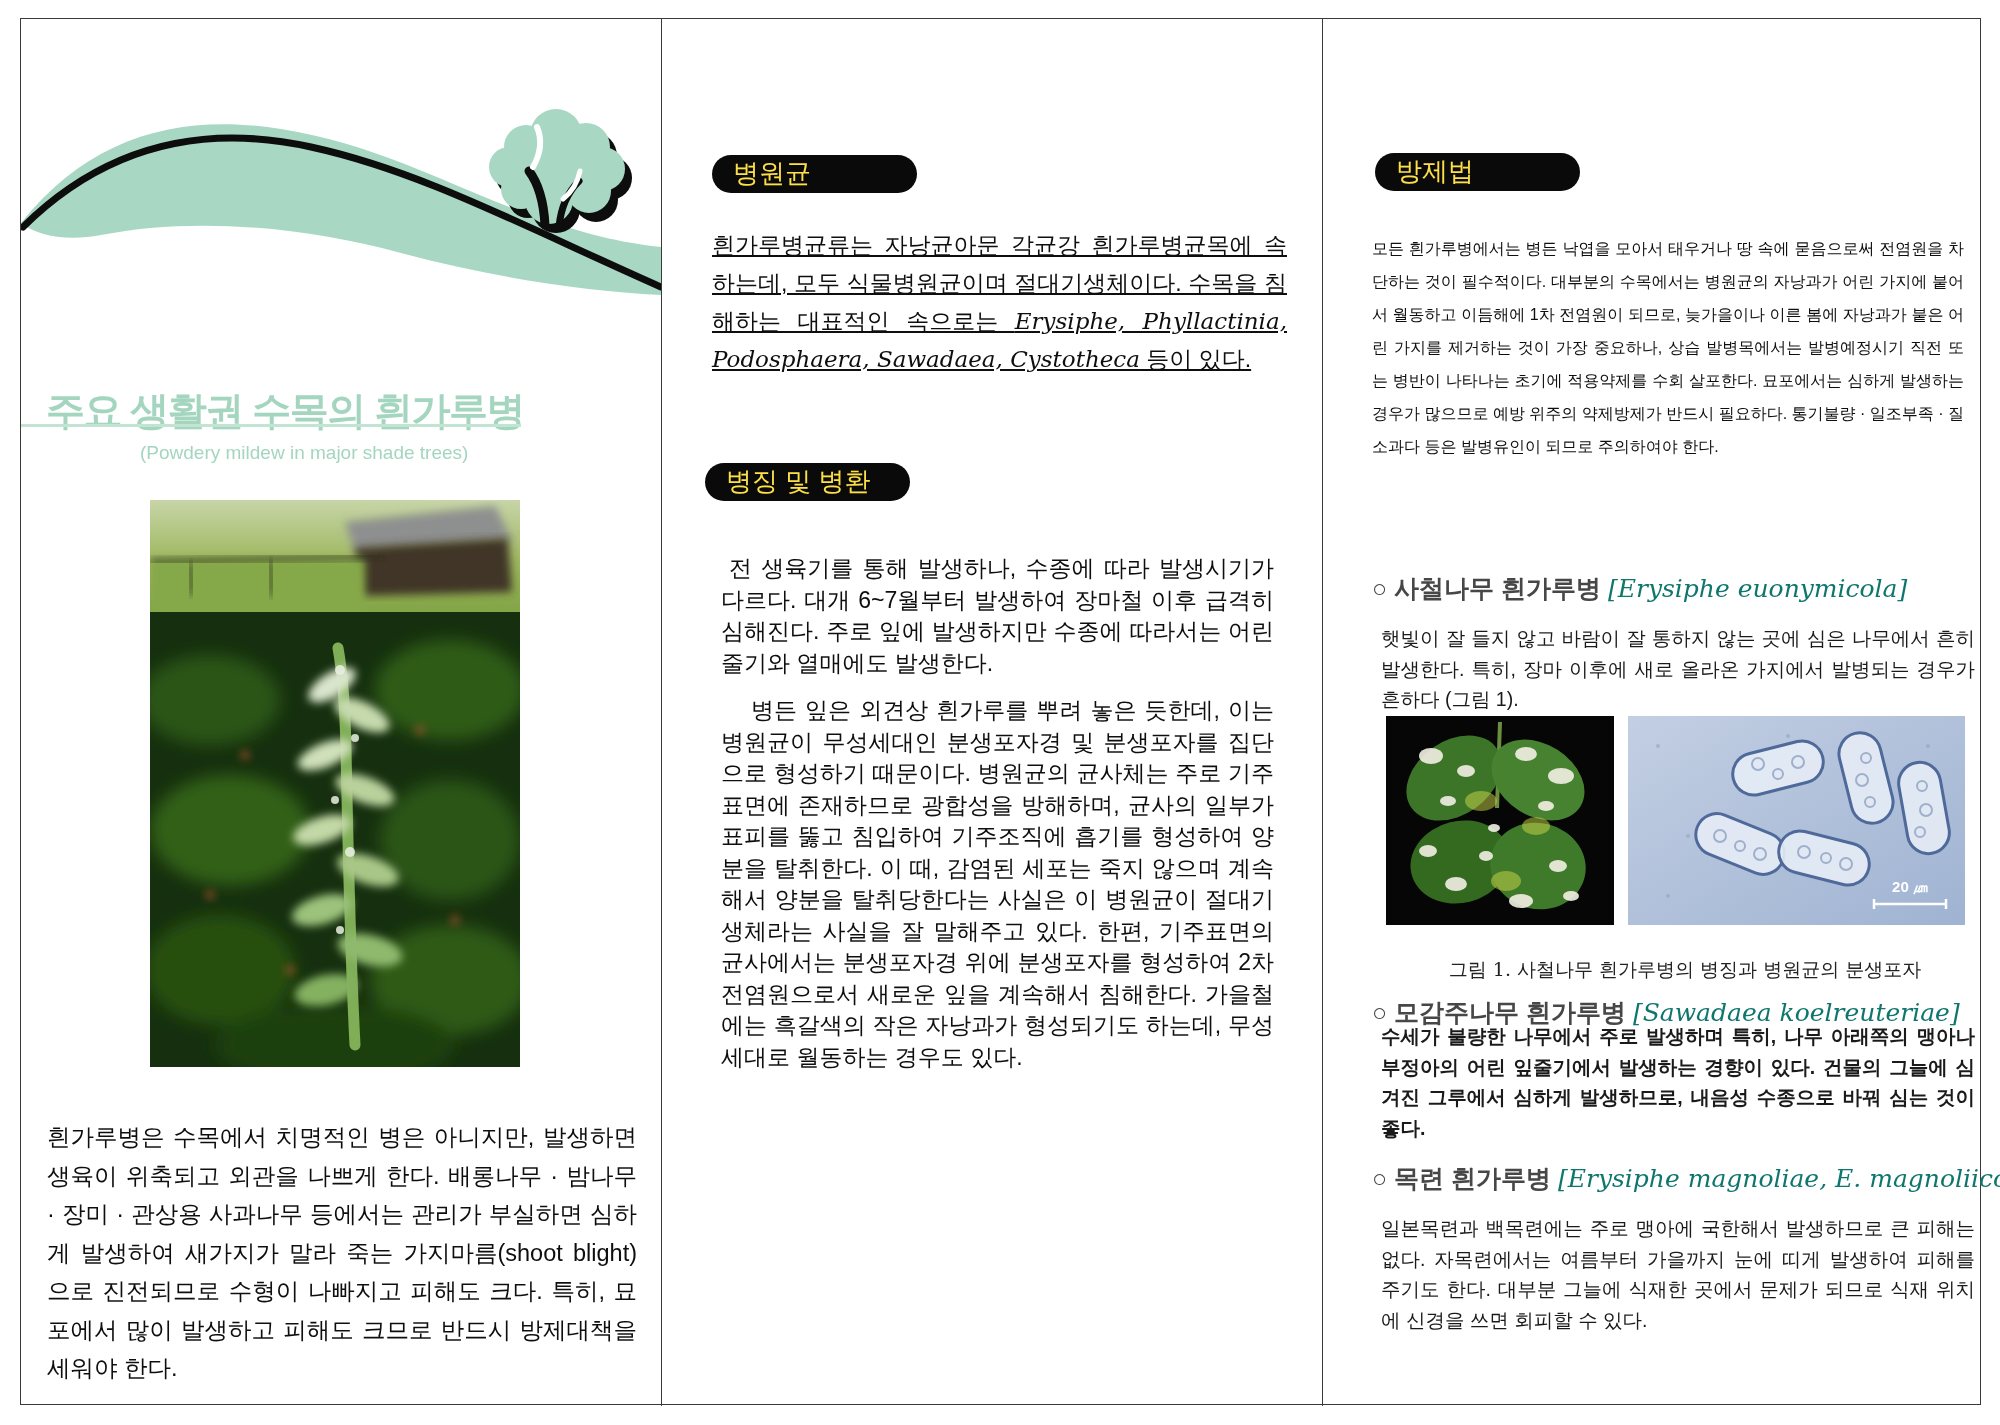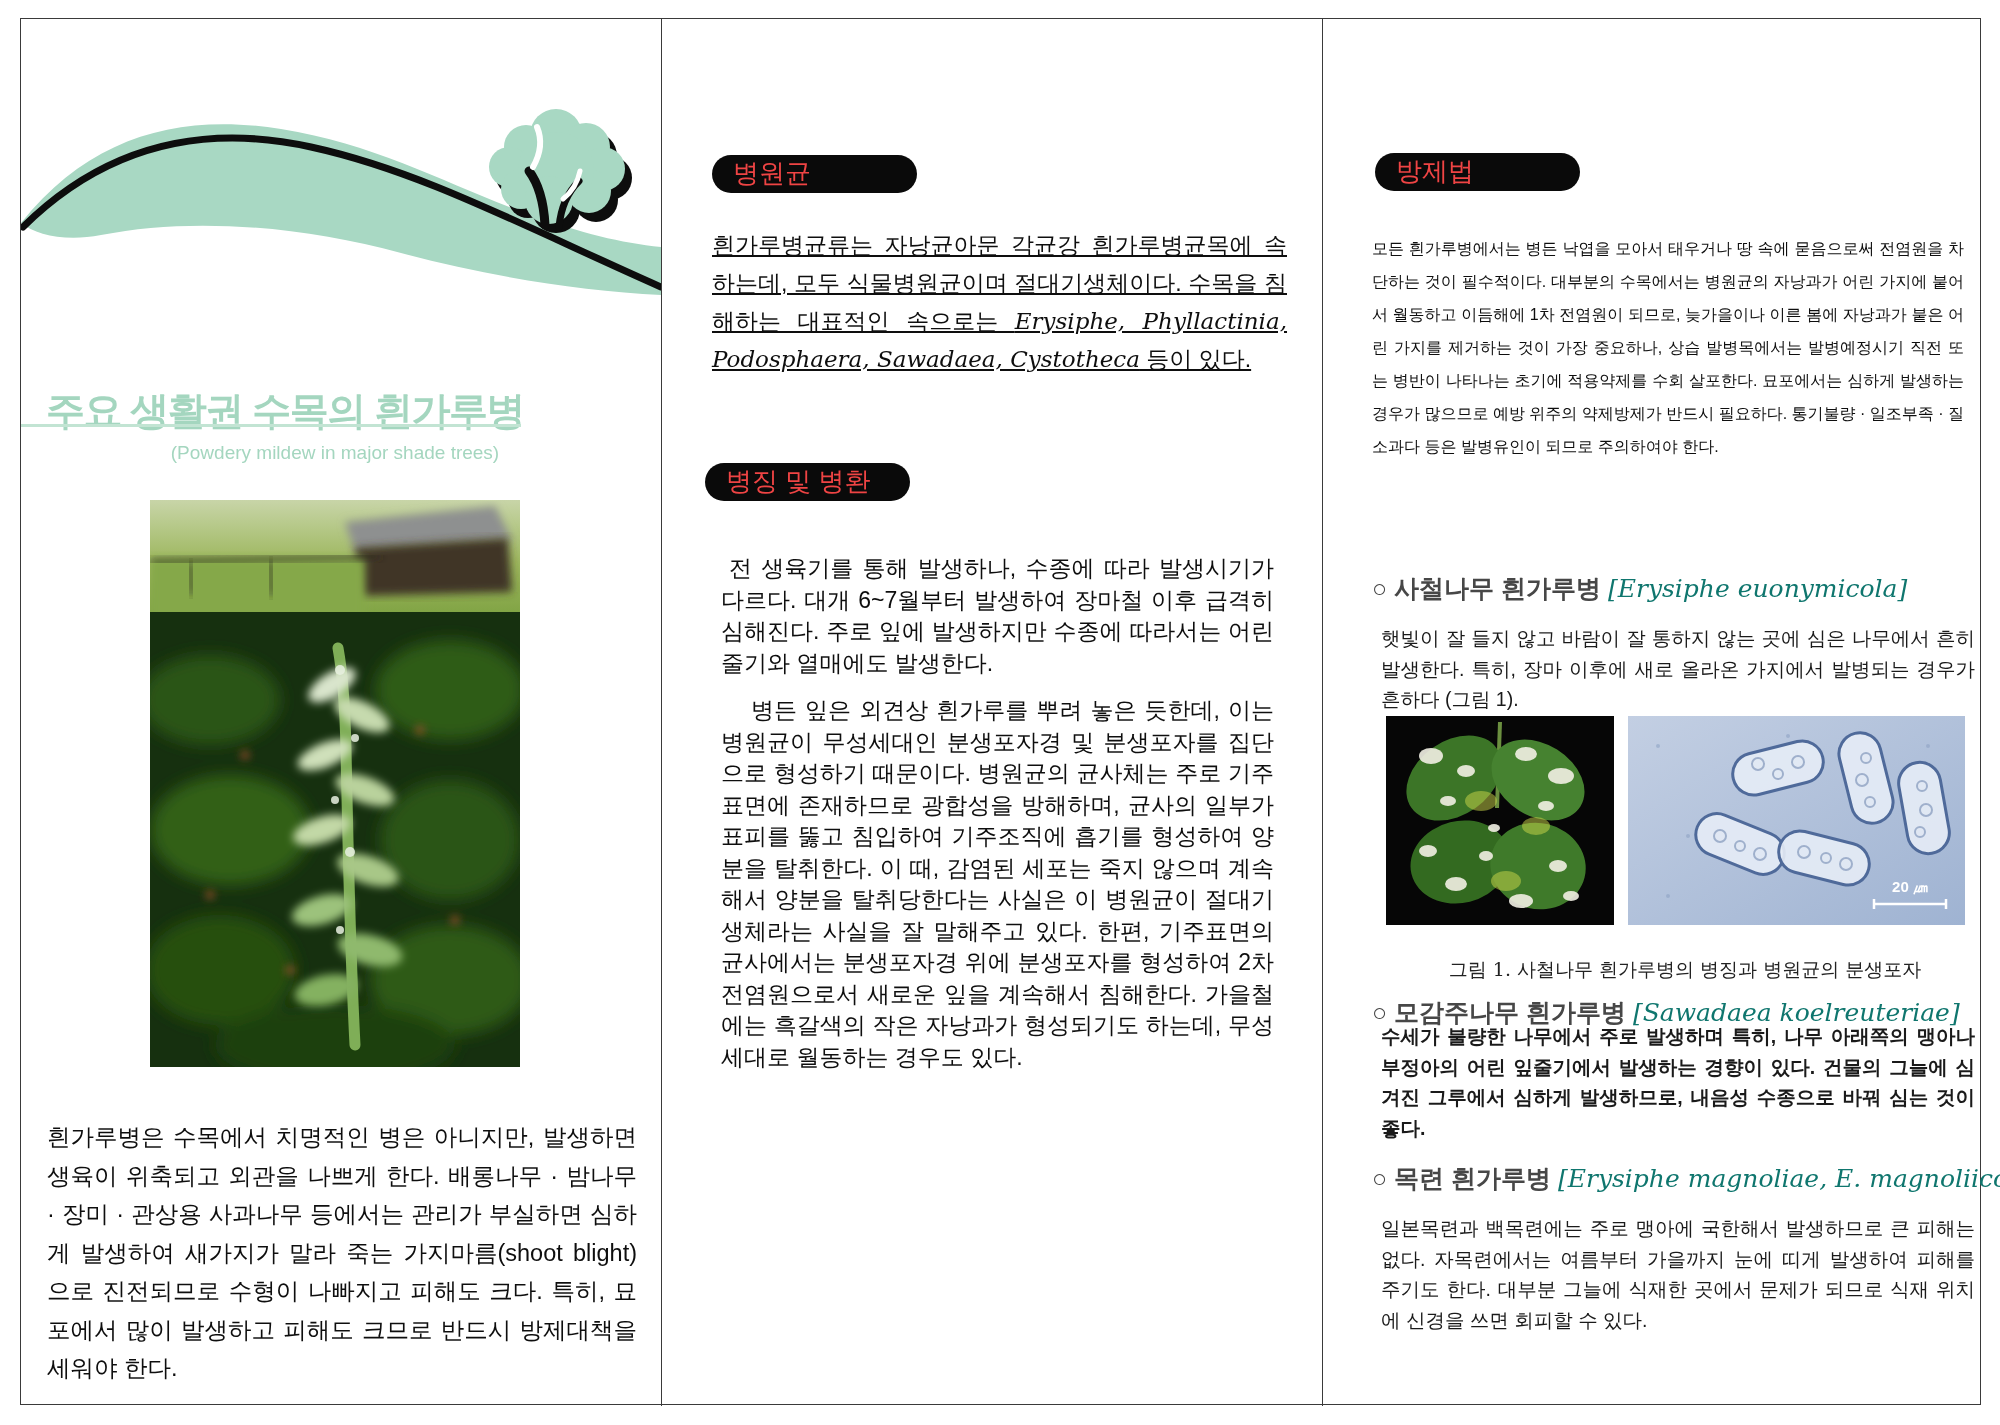--- a/index.html
+++ b/index.html
@@ -8,29 +8,29 @@
   .frame{position:absolute;left:20px;top:18px;width:1961px;height:1387px;
          border:1px solid #3a3a3a;box-sizing:border-box;}
   .divider{position:absolute;top:18px;height:1388px;width:1px;background:#3a3a3a;}
   .d1{left:661px;} .d2{left:1322px;}
 
   
   .wave{position:absolute;left:21px;top:95px;width:640px;height:220px;}
   .title{position:absolute;left:46px;top:358px;width:480px;font-size:39px;
          font-weight:bold;letter-spacing:-1.5px;color:#a4d6bf;white-space:nowrap;}
   .title-rule{position:absolute;left:21px;top:424px;width:500px;height:3px;background:#c2e4d3;}
-  .subtitle{position:absolute;left:140px;top:442px;width:390px;text-align:center;
+  .subtitle{position:absolute;left:140px;top:442px;width:390px;
             font-size:19px;color:#a4d6bf;}
   .photo{position:absolute;left:150px;top:500px;width:370px;height:567px;}
   .intro{position:absolute;left:47px;top:1118px;width:590px;font-size:23.5px;
          line-height:38.5px;text-align:justify;color:#0e0e0e;margin:0;}
 
   
   .badge{position:absolute;width:205px;height:38px;background:#0a0a0a;border-radius:19px;
-         color:#ef4444;font-size:26px;line-height:37px;padding-left:21px;box-sizing:border-box;}
+         color:#fde047;font-size:26px;line-height:37px;padding-left:21px;box-sizing:border-box;}
 
   
   .para{position:absolute;text-align:justify;margin:0;color:#0e0e0e;}
   .p-pathogen{left:712px;top:226px;width:575px;font-size:23px;line-height:38px;text-decoration:underline;}
   .p-symptoms{left:705px;top:537px;width:585px;font-size:23px;line-height:31.5px;}
   .p-symptoms p{margin:16px;text-align:justify;}
   .p-symptoms .pa{text-indent:8px;}
   .p-symptoms .pb{text-indent:30px;}
   .latin{font-family:"DejaVu Serif","Liberation Serif",serif;font-style:italic;}
 

